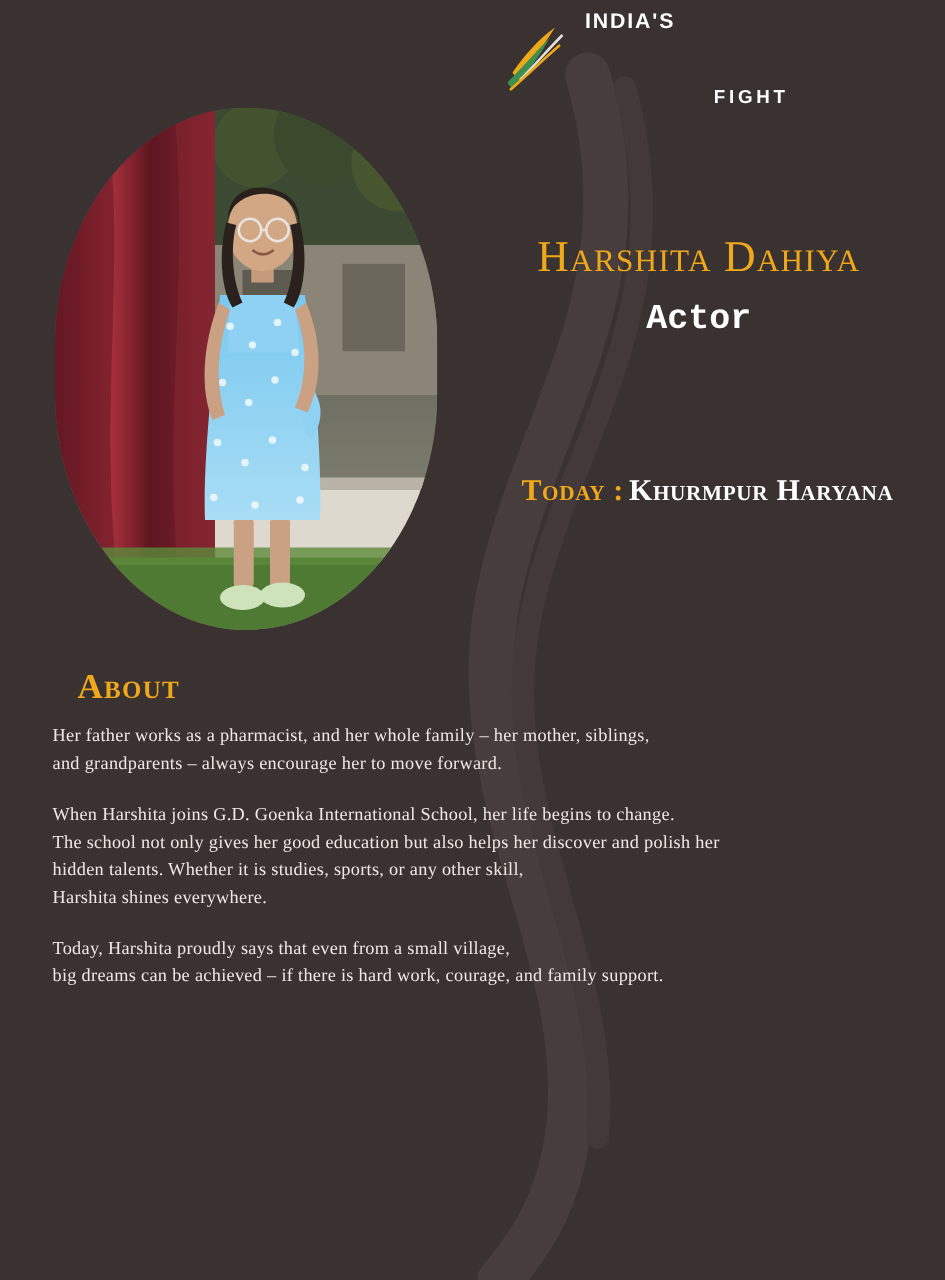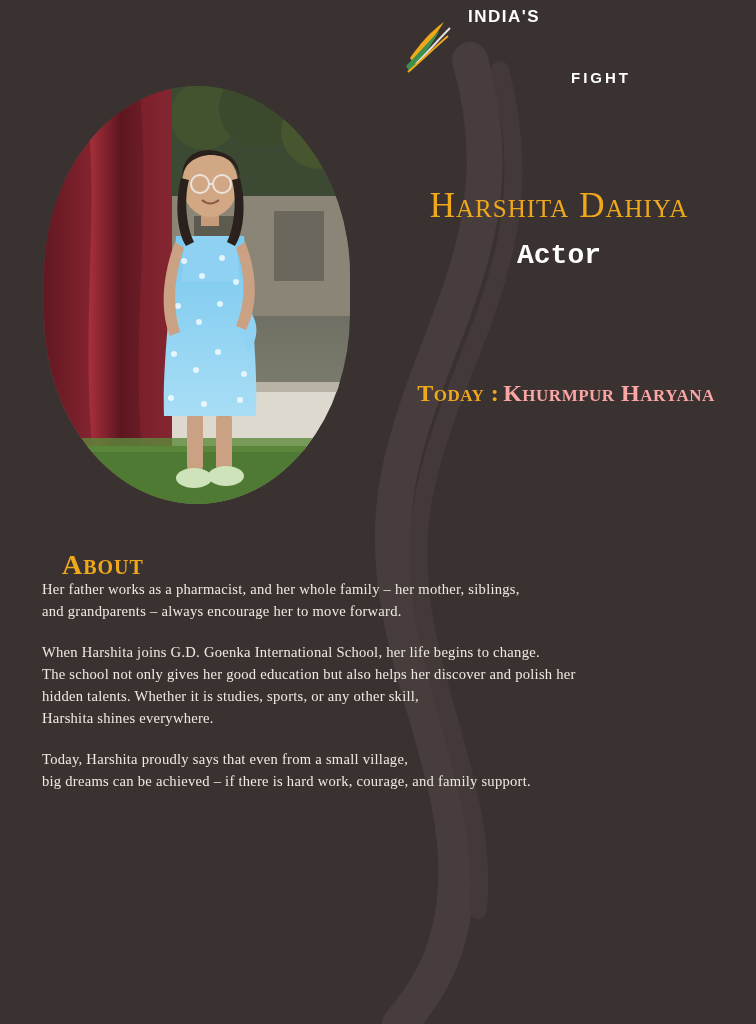--- a/index.html
+++ b/index.html
@@ -126,37 +126,36 @@
     font-size: 24px;
     font-weight: bold;
     color: #f0a81b;
     font-variant: small-caps;
     letter-spacing: 0.5px;
   }
   .city-value {
     font-family: "Liberation Serif", serif;
     font-size: 24px;
     font-weight: bold;
-    color: #fca5a5;
+    color: #ffffff;
     font-variant: small-caps;
     letter-spacing: 0.5px;
   }
 
   
   .about-title {
     position: absolute;
     left: 62px;
     top: 534px;
     font-family: "Liberation Serif", serif;
     font-size: 28px;
     font-weight: bold;
     color: #f0a81b;
     font-variant: small-caps;
     letter-spacing: 1px;
-    margin-top: 15px;
   }
   .about-body {
     position: absolute;
     left: 42px;
     top: 578px;
     width: 680px;
     font-family: "Liberation Serif", serif;
     font-size: 14.6px;
     line-height: 22px;
     color: #efe9e4;

